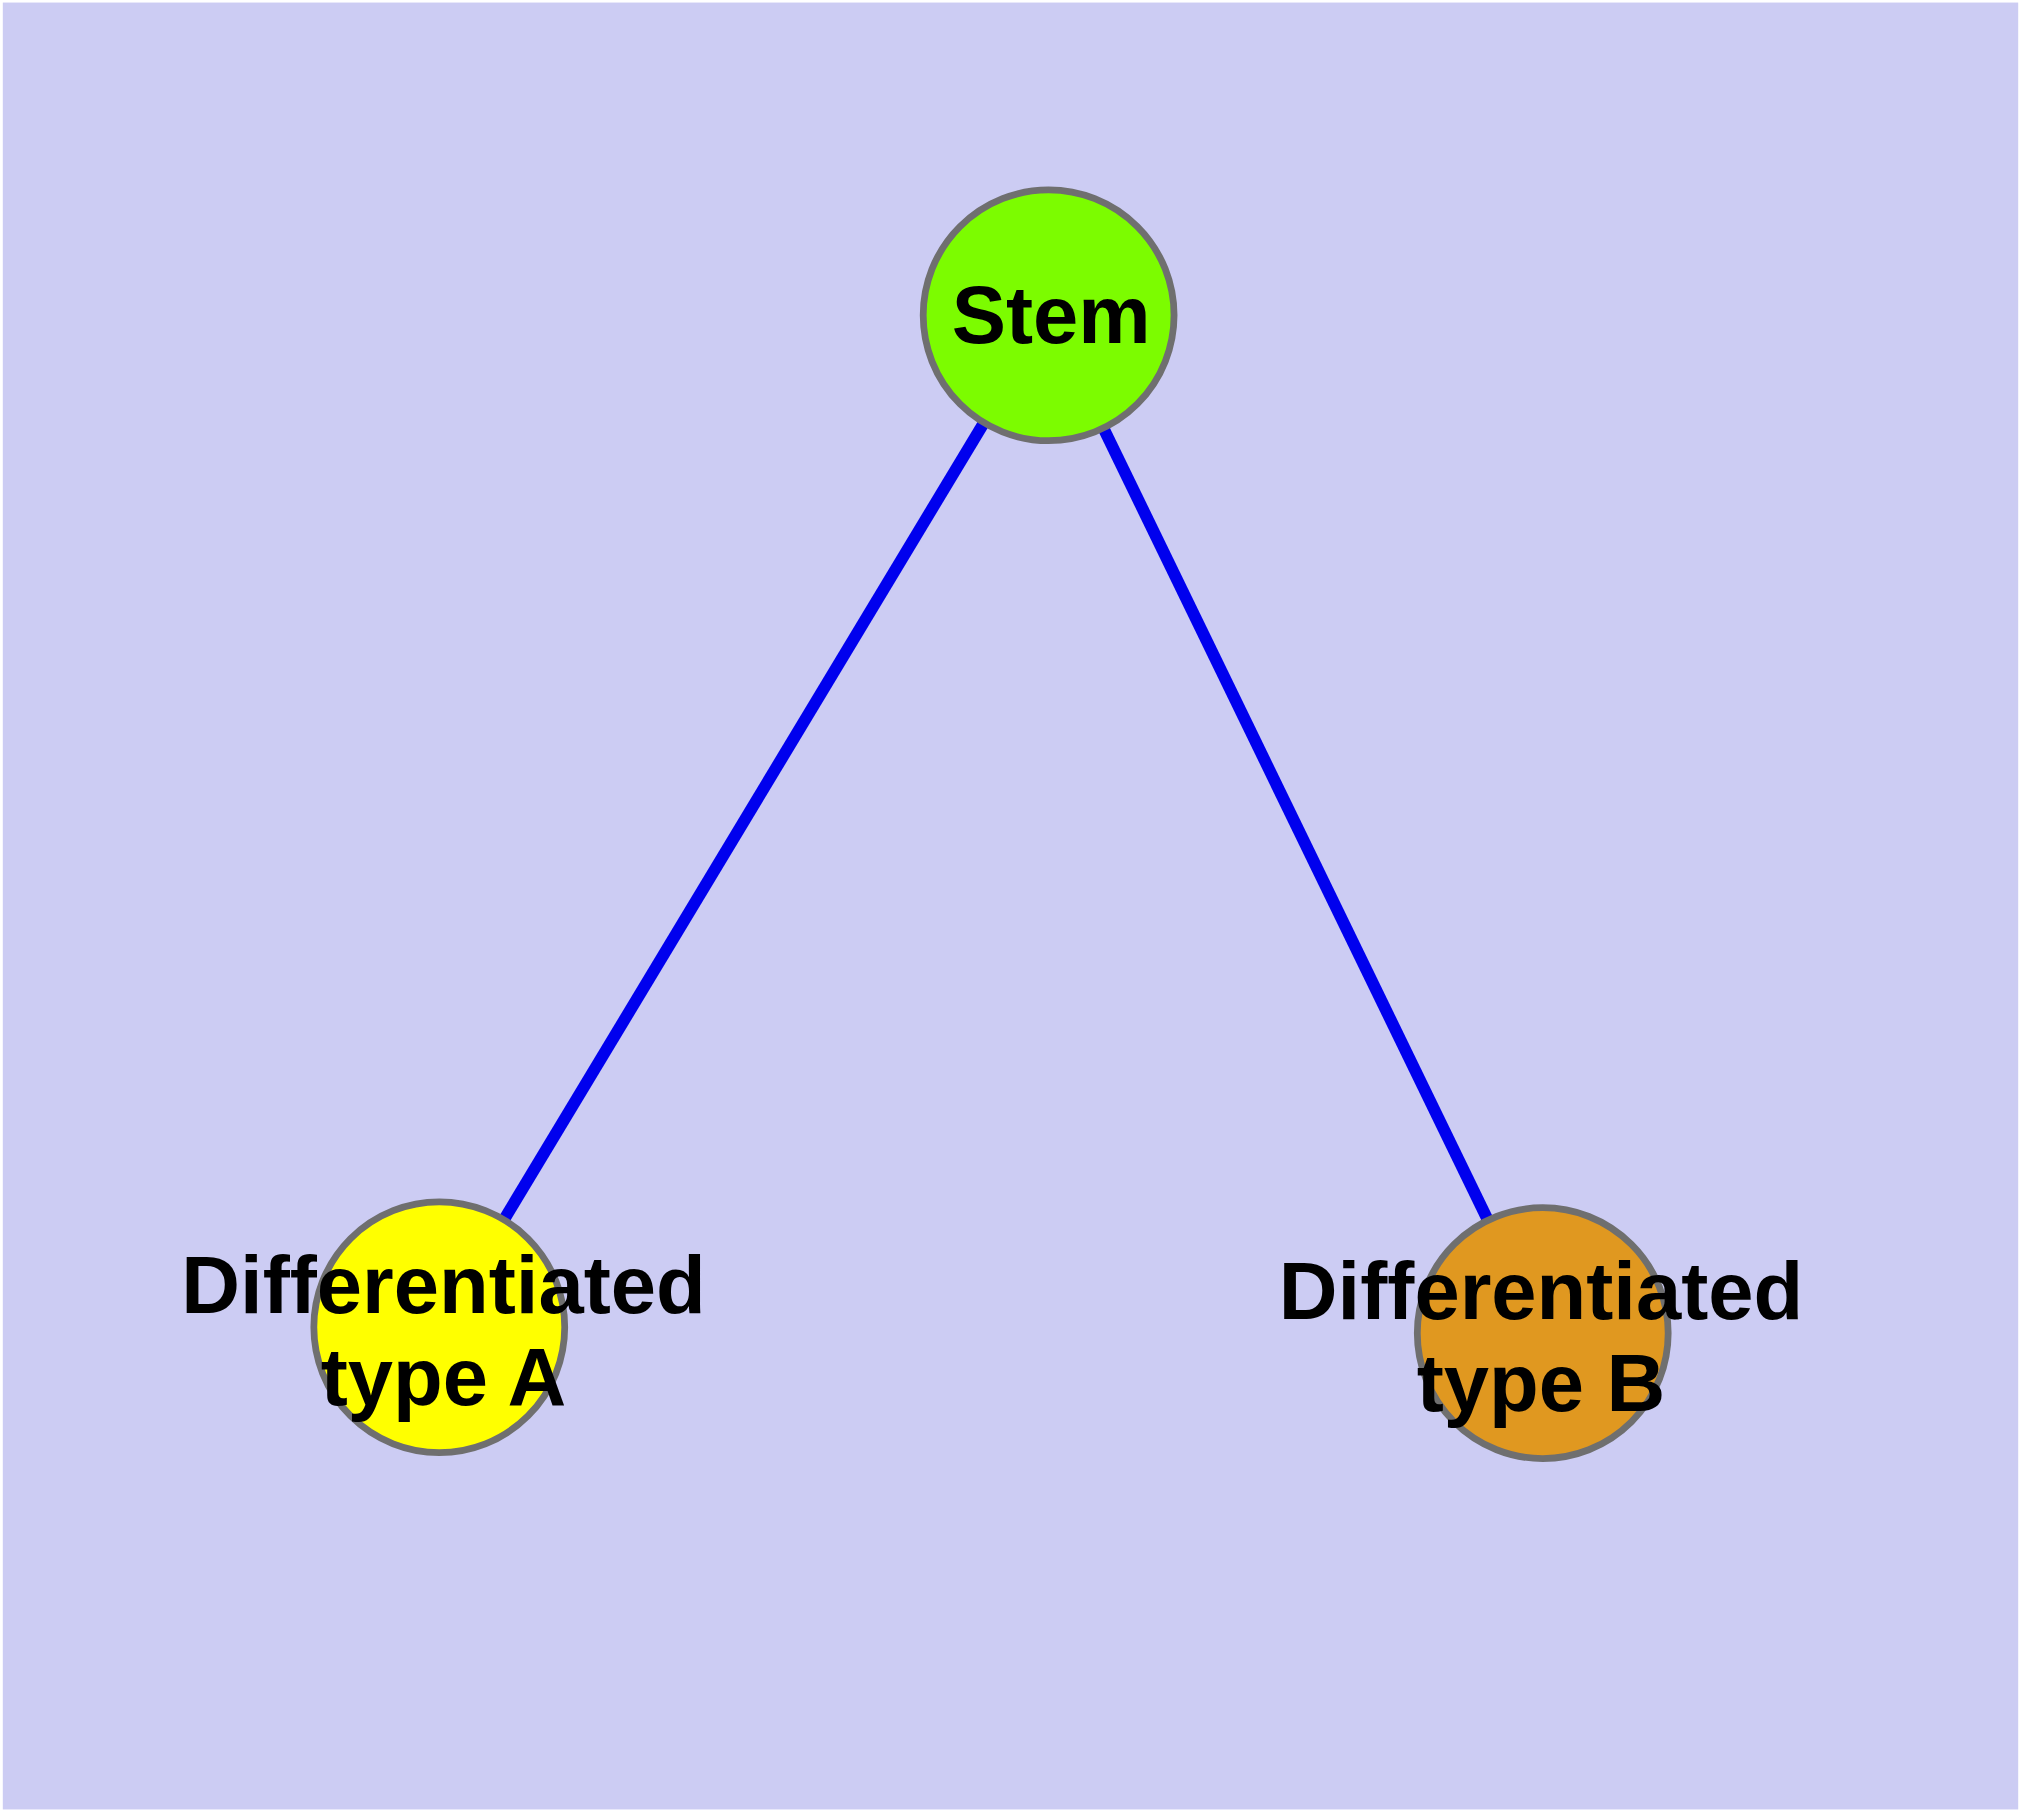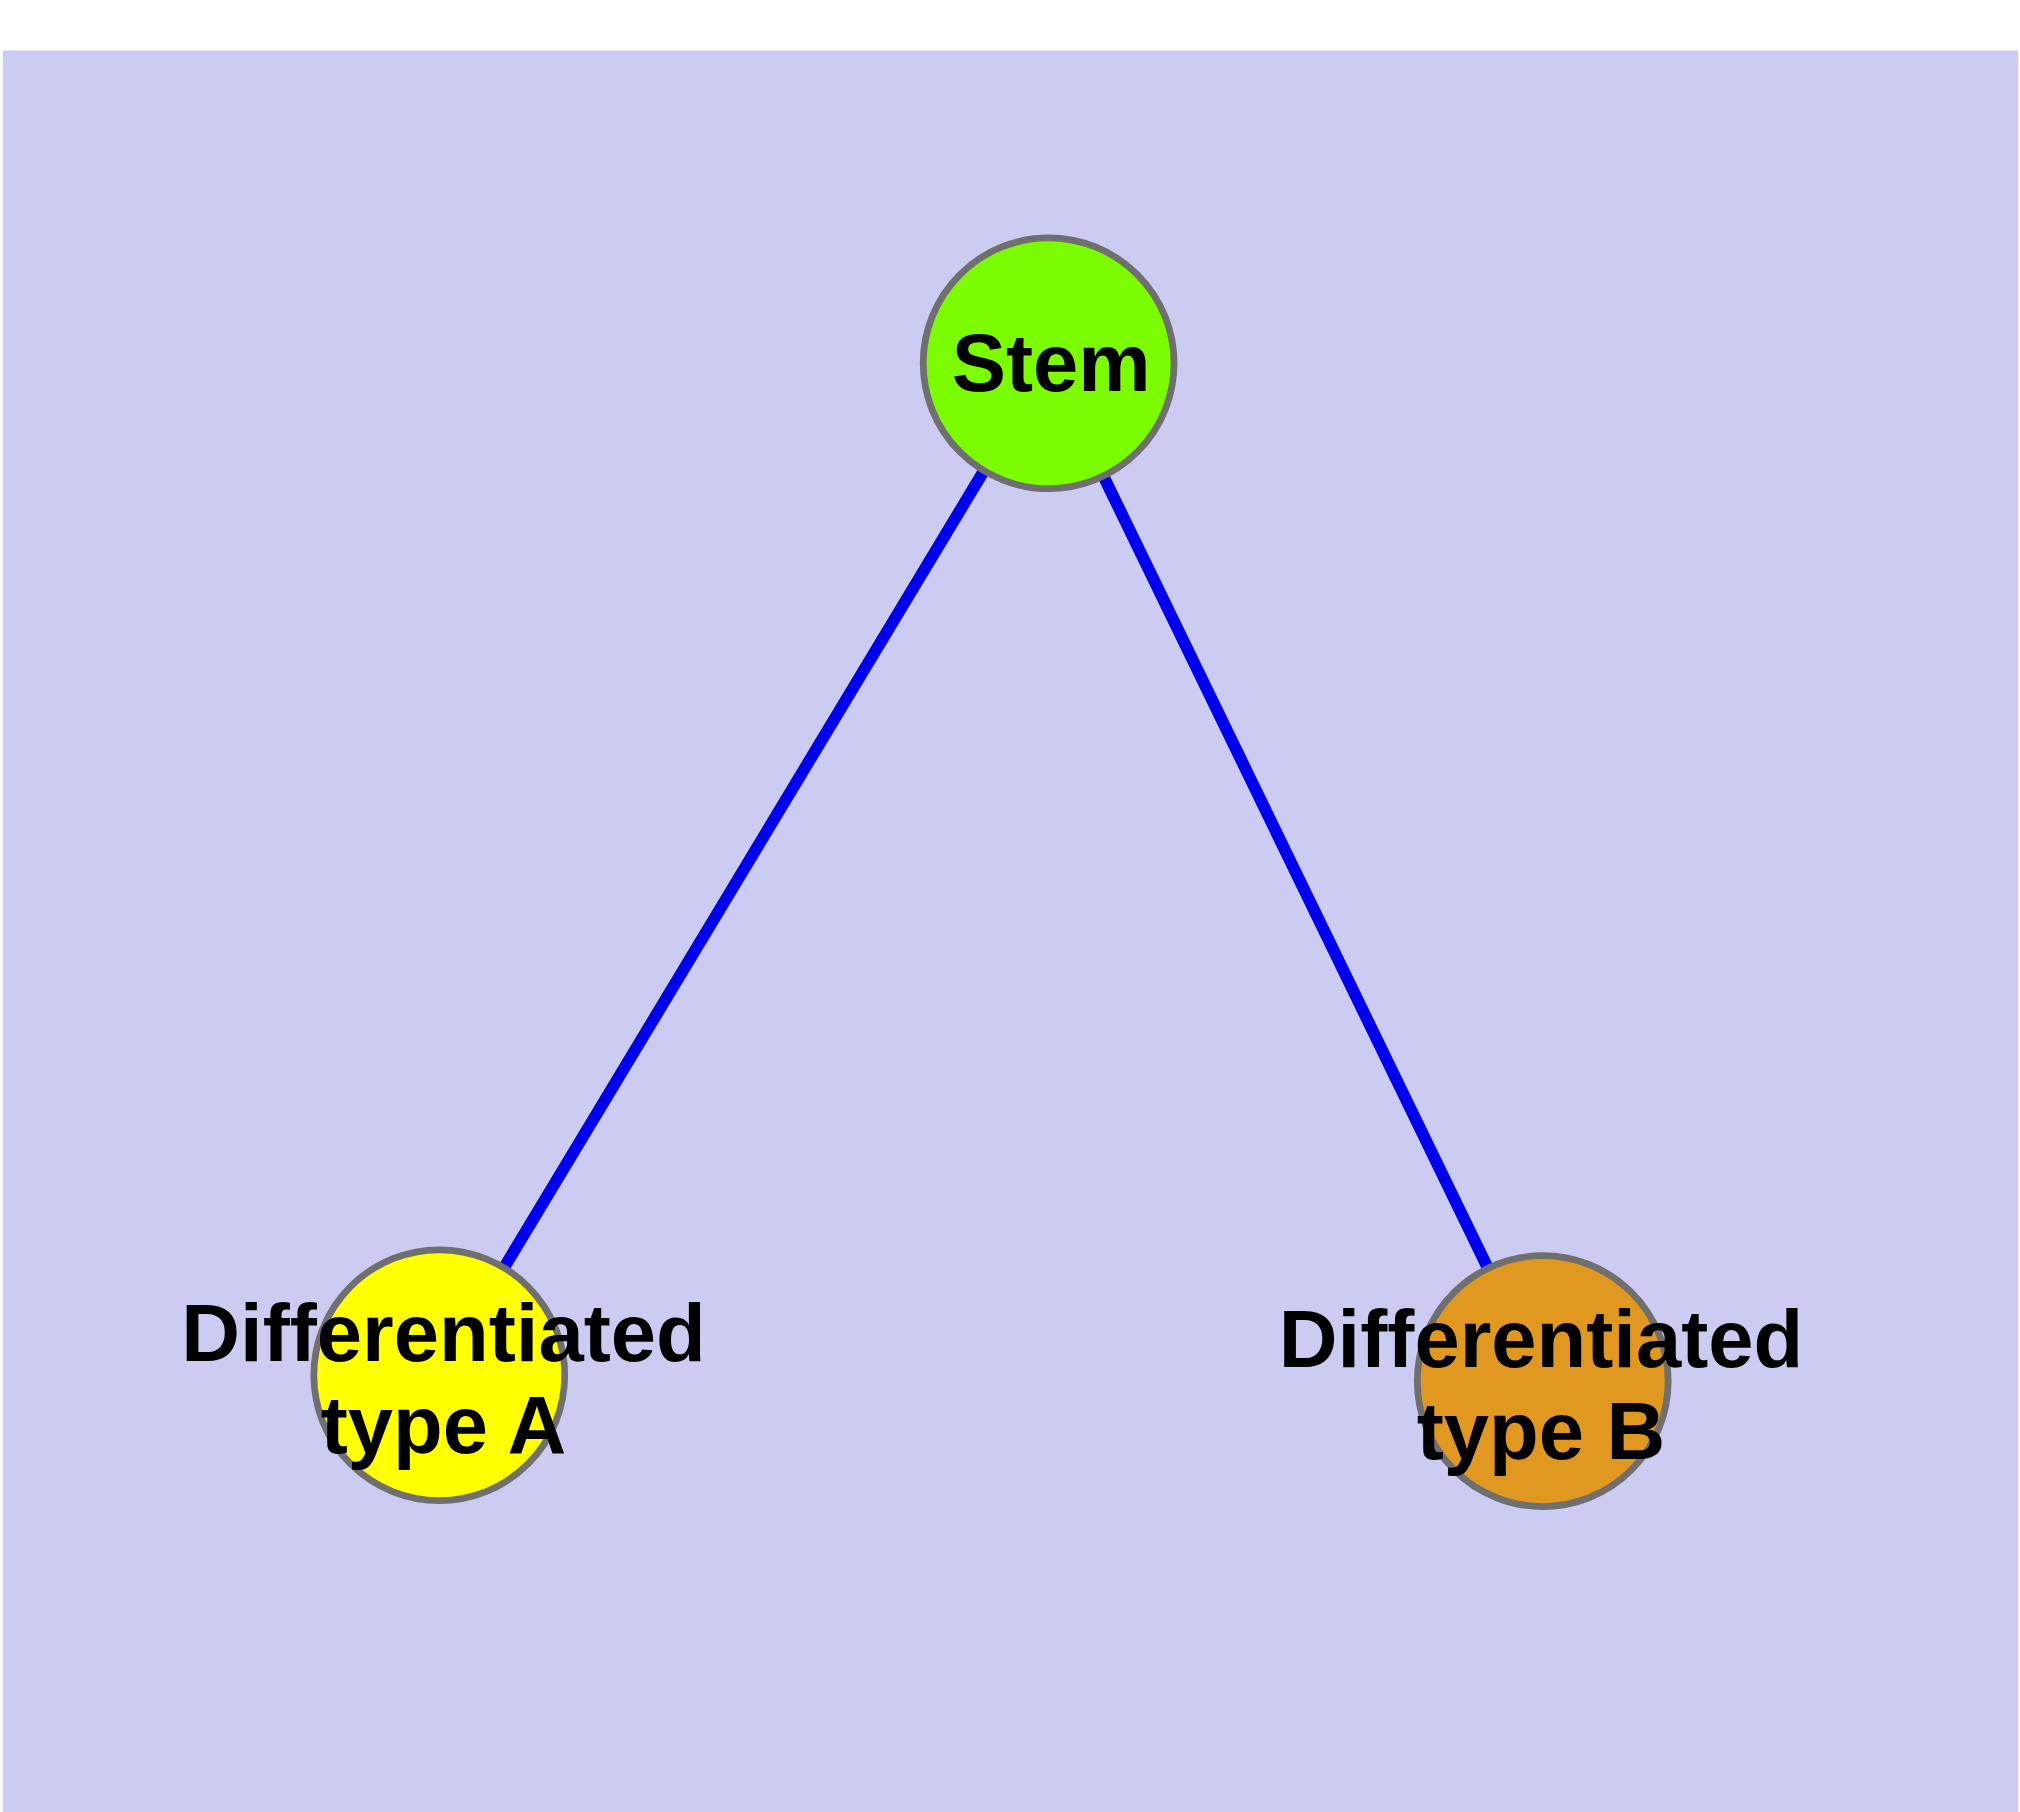--- a/index.html
+++ b/index.html
@@ -8,21 +8,20 @@
     background: #ffffff;
     width: 2021px;
     height: 1812px;
     overflow: hidden;
     font-family: "Liberation Sans", sans-serif;
   }
   .canvas-wrap {
     width: 2021px;
     height: 1536px;
     position: relative;
-    margin-top: 48px;
   }
   svg {
     display: block;
   }
   .node-label {
     font-family: "Liberation Sans", sans-serif;
     font-weight: bold;
     font-size: 96px;
     text-anchor: middle;
   }

